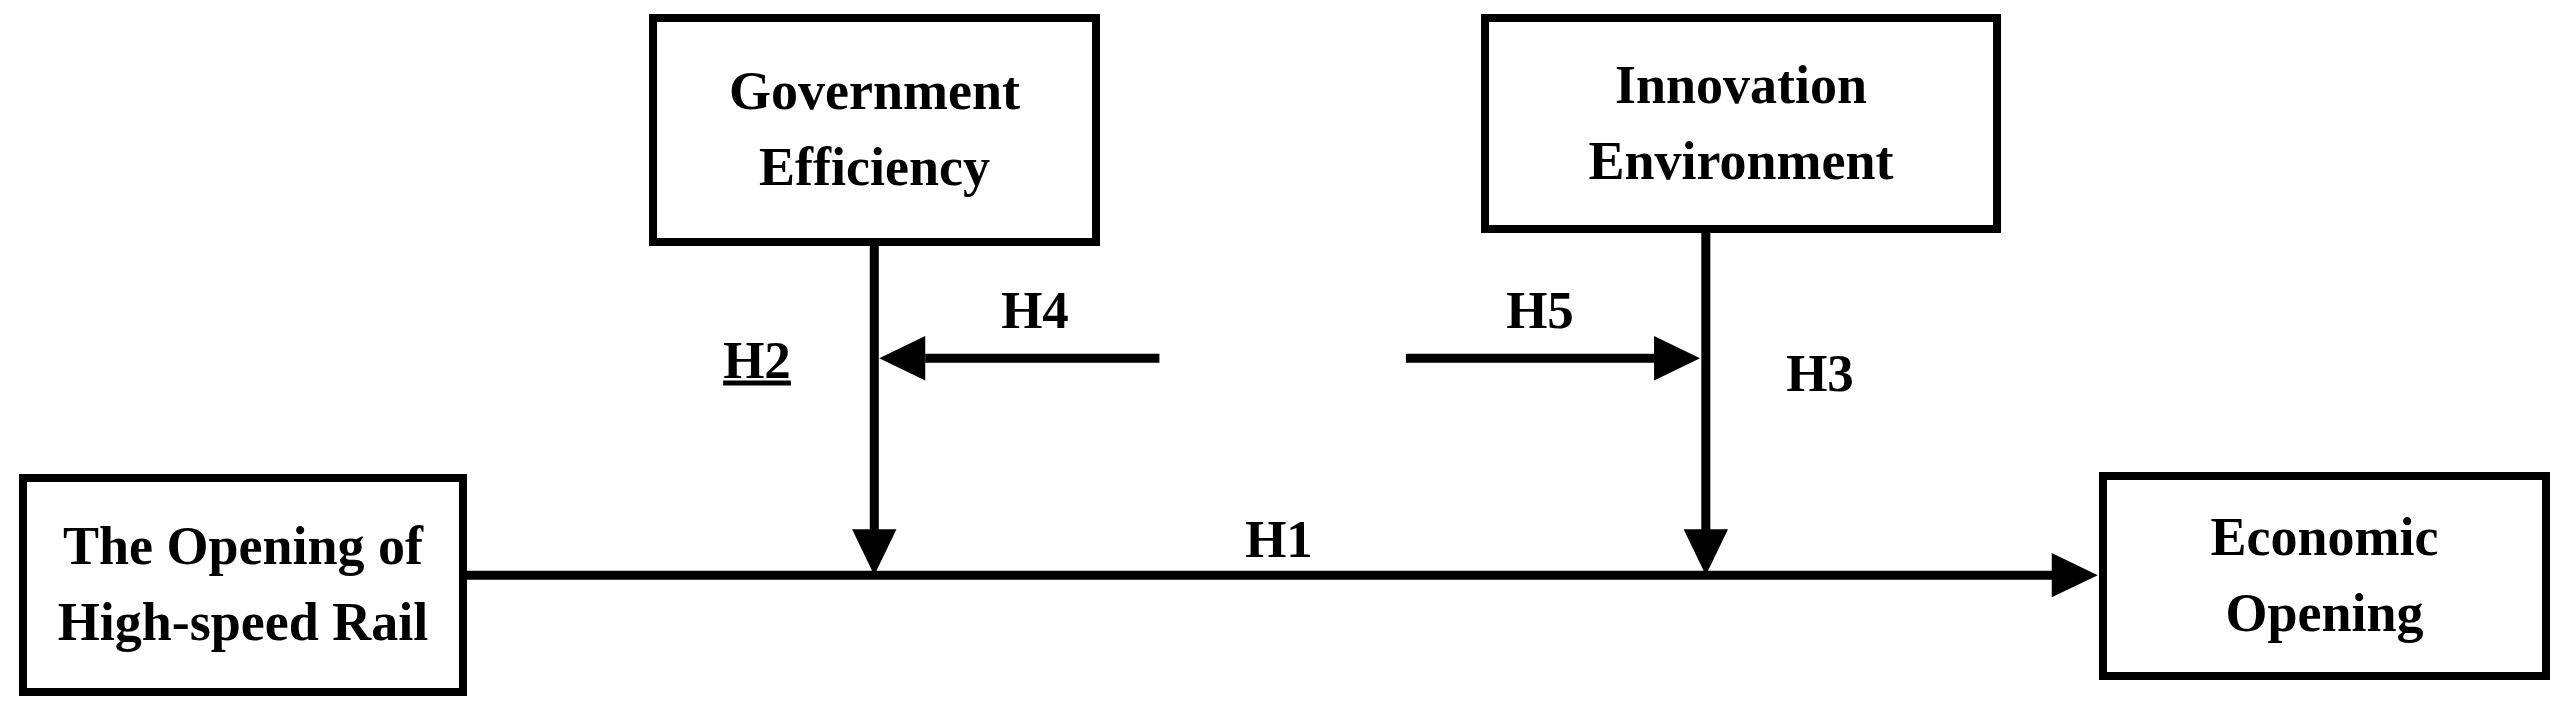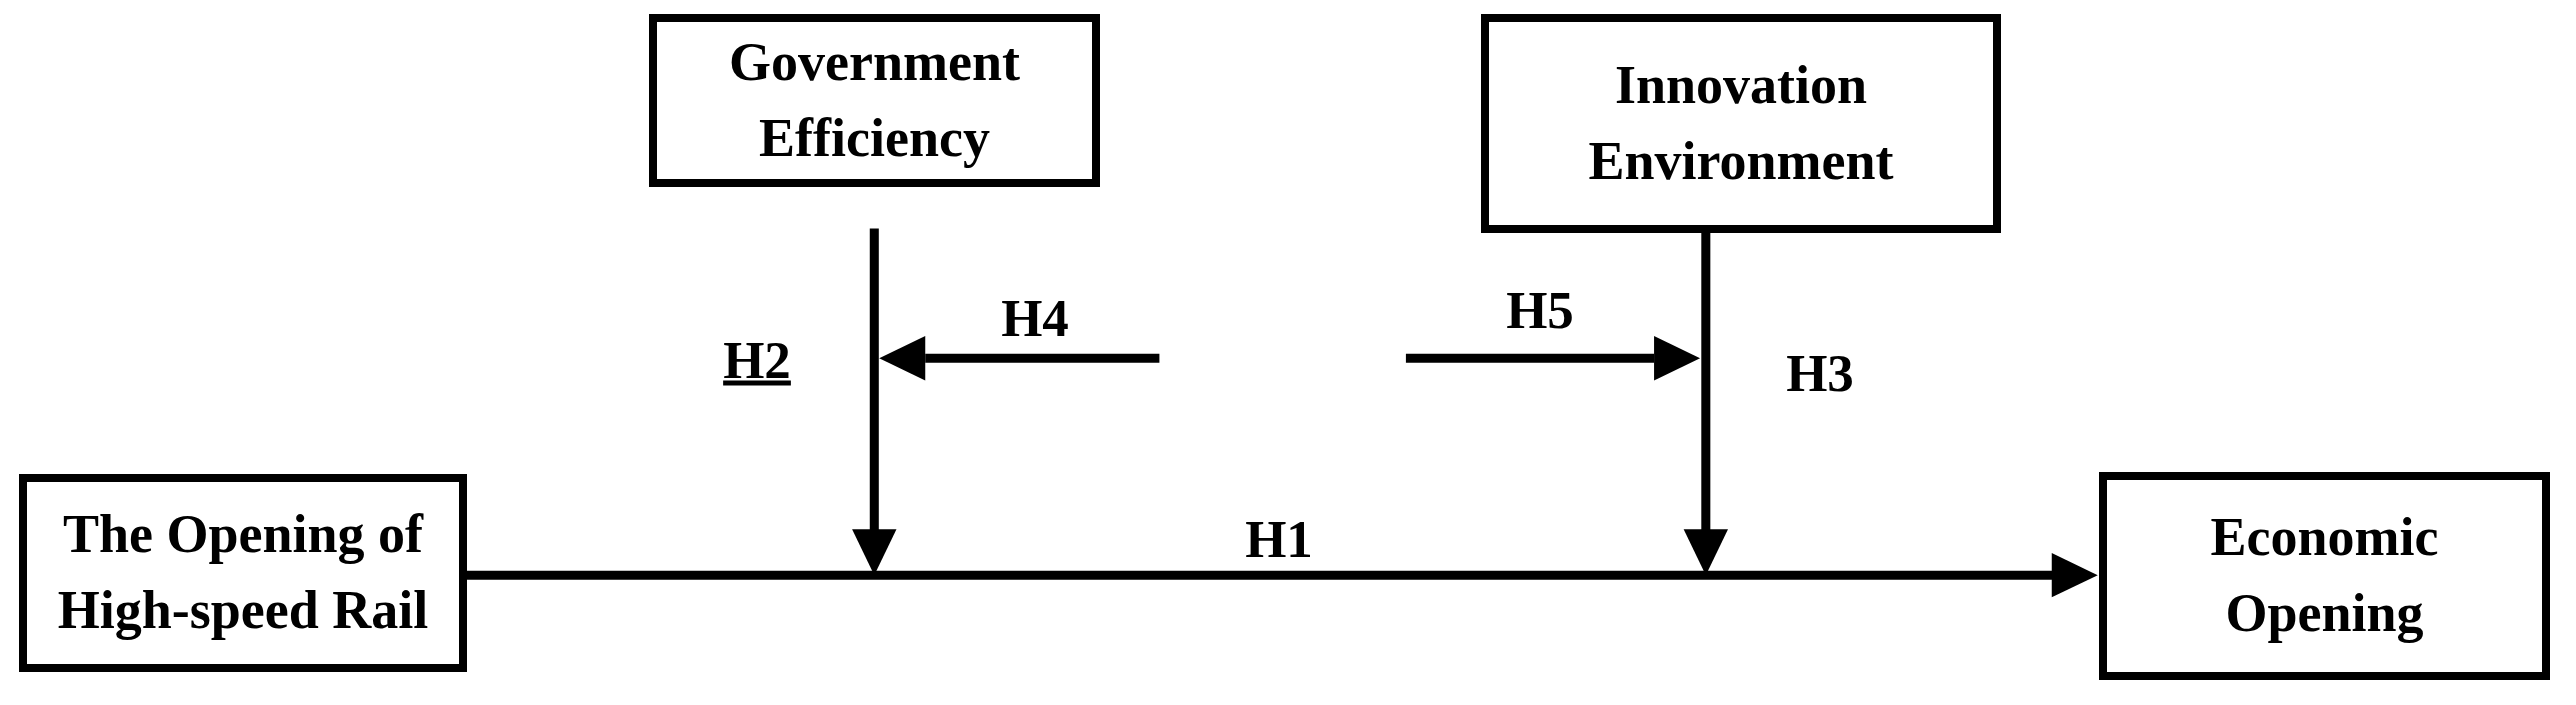--- a/index.html
+++ b/index.html
@@ -49,30 +49,30 @@
   }
   svg .shaft {
     stroke: #000000;
     stroke-width: 11;
   }
   svg .head {
     fill: #000000;
     stroke: none;
   }
   
-  .node-gov   { left: 649px;  top: 14px;  width: 451px; height: 173px; font-family: Liberation Serif, serif; }
+  .node-gov   { left: 649px;  top: 14px;  width: 451px; height: 232px; font-family: Liberation Serif, serif; }
   .node-innov { left: 1481px; top: 14px;  width: 520px; height: 219px; }
   .node-city  { left: 1153px; top: 308px; width: 260px; height: 99px; }
-  .node-hsr   { left: 19px;   top: 474px; width: 448px; height: 198px; }
+  .node-hsr   { left: 19px;   top: 474px; width: 448px; height: 222px; }
   .node-econ  { left: 2099px; top: 472px; width: 451px; height: 208px; }
   
   .hyp-h1 { left: 1279px; top: 539px; }
   .hyp-h2 { left: 757px;  top: 360px; text-decoration: underline; }
   .hyp-h3 { left: 1820px; top: 373px; }
-  .hyp-h4 { left: 1035px; top: 310px; margin-top: 8px; }
+  .hyp-h4 { left: 1035px; top: 310px; }
   .hyp-h5 { left: 1540px; top: 310px; }
 </style>
 </head>
 <body>
 
 <div class="canvas">
 
   <svg class="arrows" viewBox="0 0 3133 858" xmlns="http://www.w3.org/2000/svg">
     <g>
       <line class="shaft" x1="560" y1="700" x2="2500" y2="700"></line>

